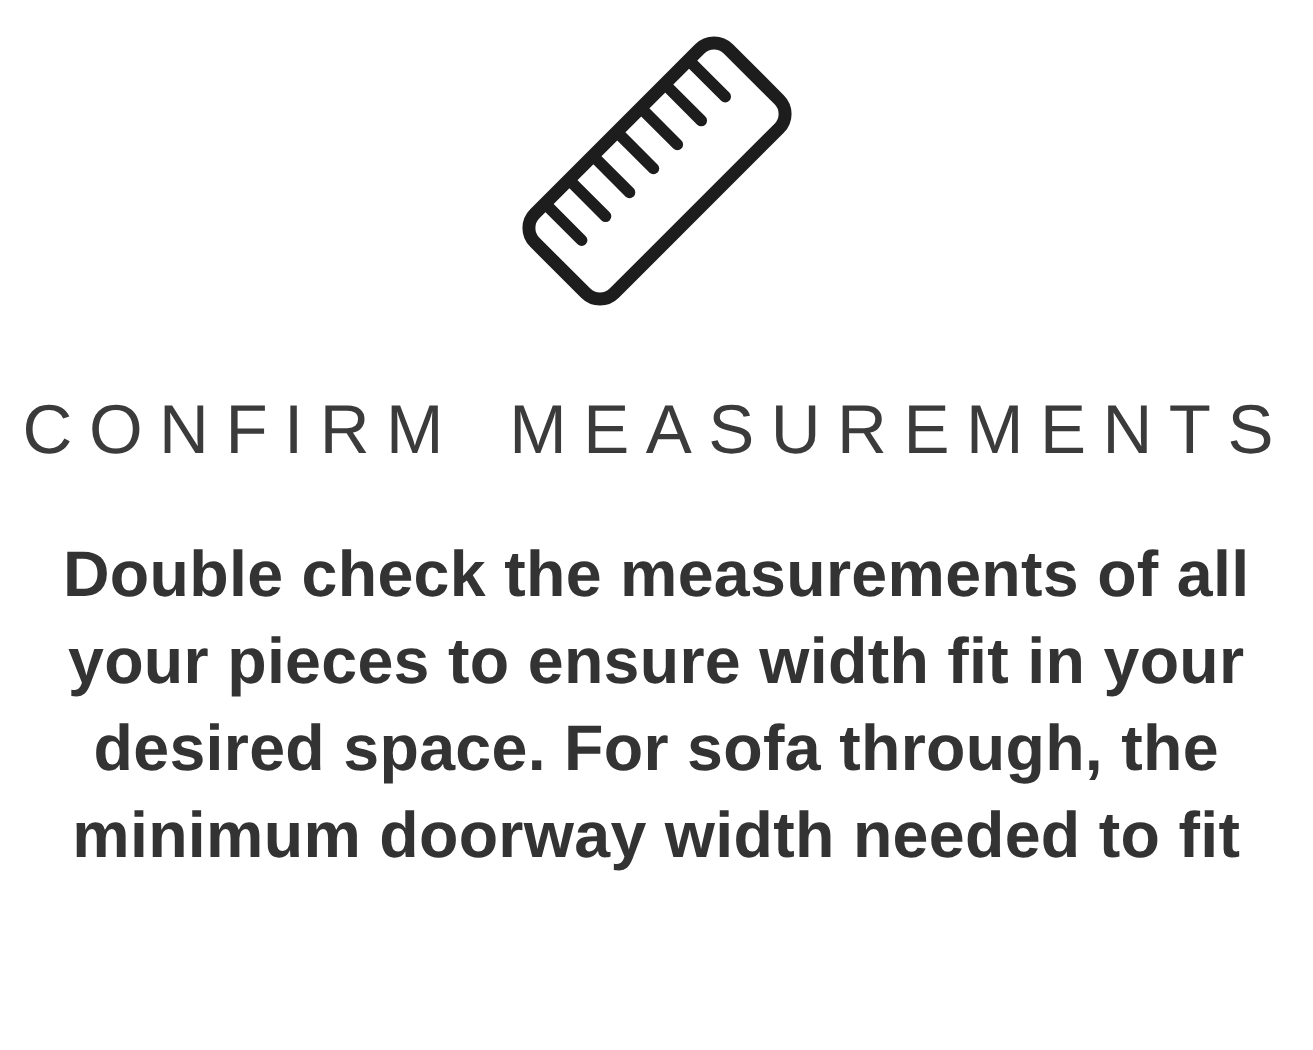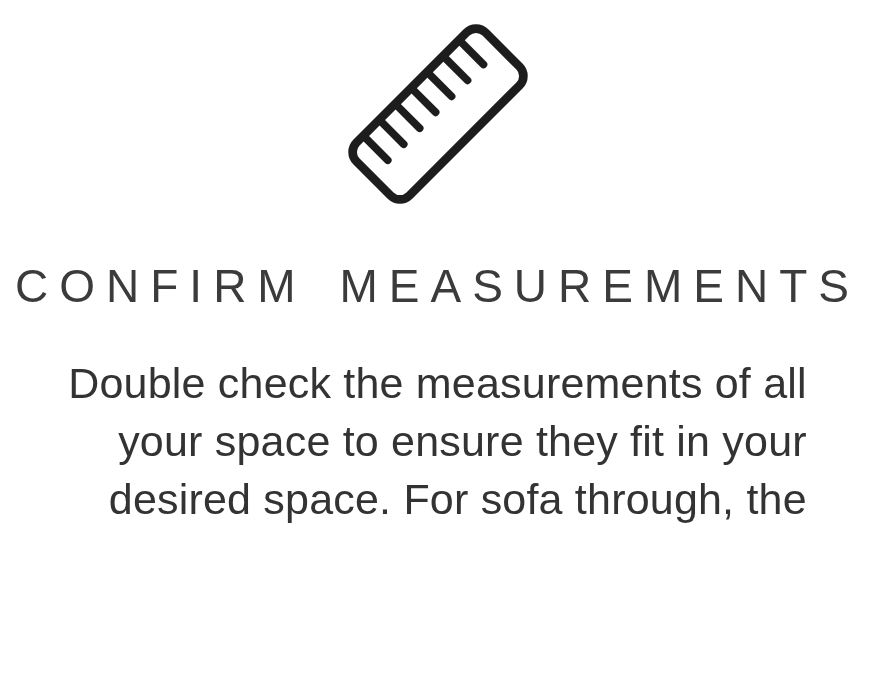--- a/index.html
+++ b/index.html
@@ -32,24 +32,24 @@
     font-weight: 400;
     letter-spacing: 11px;
     word-spacing: 9px;
     color: #3b3b3b;
     line-height: 1.05;
     white-space: nowrap;
     text-align: center;
   }
   .body-text {
     margin-top: 44px;
-    text-align: right;
+    text-align: center;
     color: #333333;
     font-size: 43px;
-    font-weight: 400;
+    font-weight: 700;
     line-height: 58px;
     letter-spacing: 0.2px;
   }
   .body-line {
     white-space: nowrap;
   }
 </style>
 </head>
 <body>
 
@@ -67,17 +67,18 @@
         <line x1="146.5" y1="64" x2="146.5" y2="97" stroke-width="8"></line>
         <line x1="170" y1="64" x2="170" y2="97" stroke-width="8"></line>
       </g>
     </svg>
   </div>
 
   <h1 class="heading">CONFIRM MEASUREMENTS</h1>
 
   <div class="body-text">
     <div class="body-line">Double check the measurements of all</div>
-    <div class="body-line">your space to ensure they fit in your</div>
+    <div class="body-line">your pieces to ensure width fit in your</div>
     <div class="body-line">desired space. For sofa through, the</div>
+    <div class="body-line">minimum doorway width needed to fit</div>
   </div>
 
 </div>
 
 </body></html>

